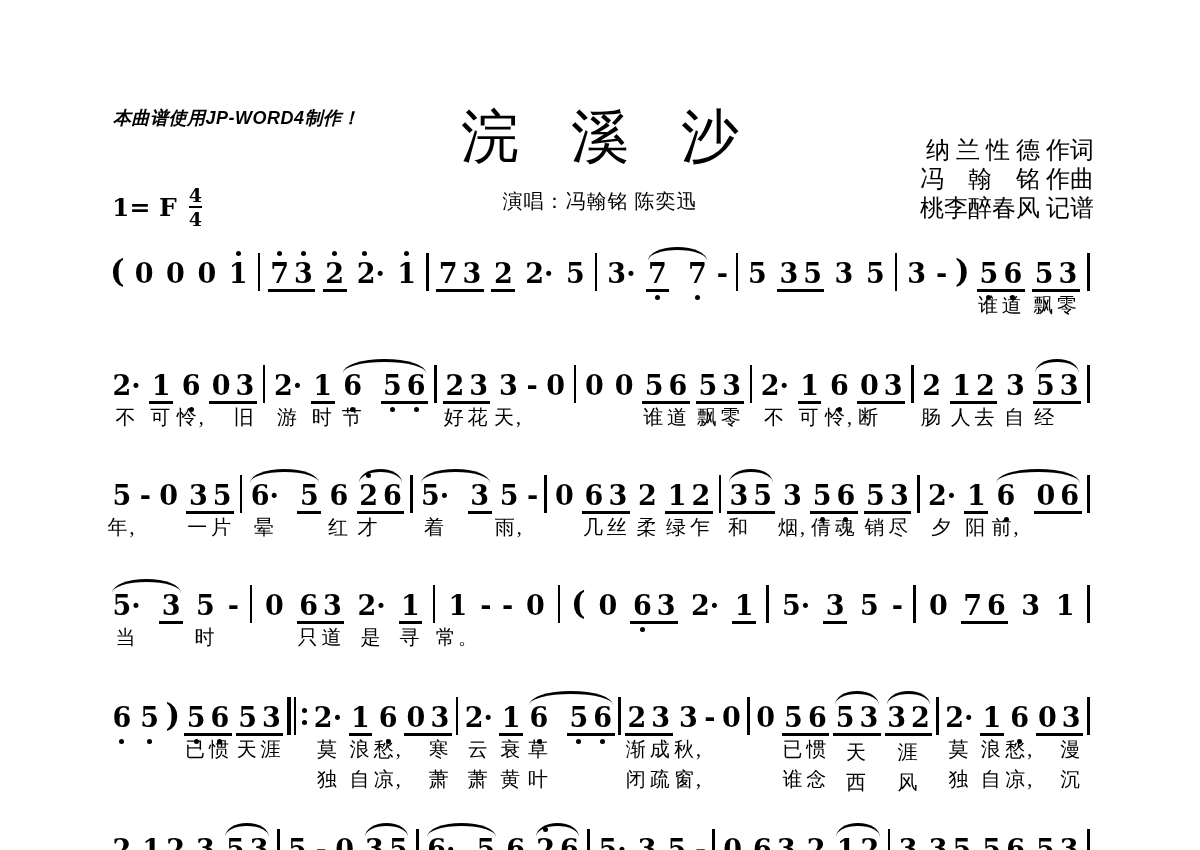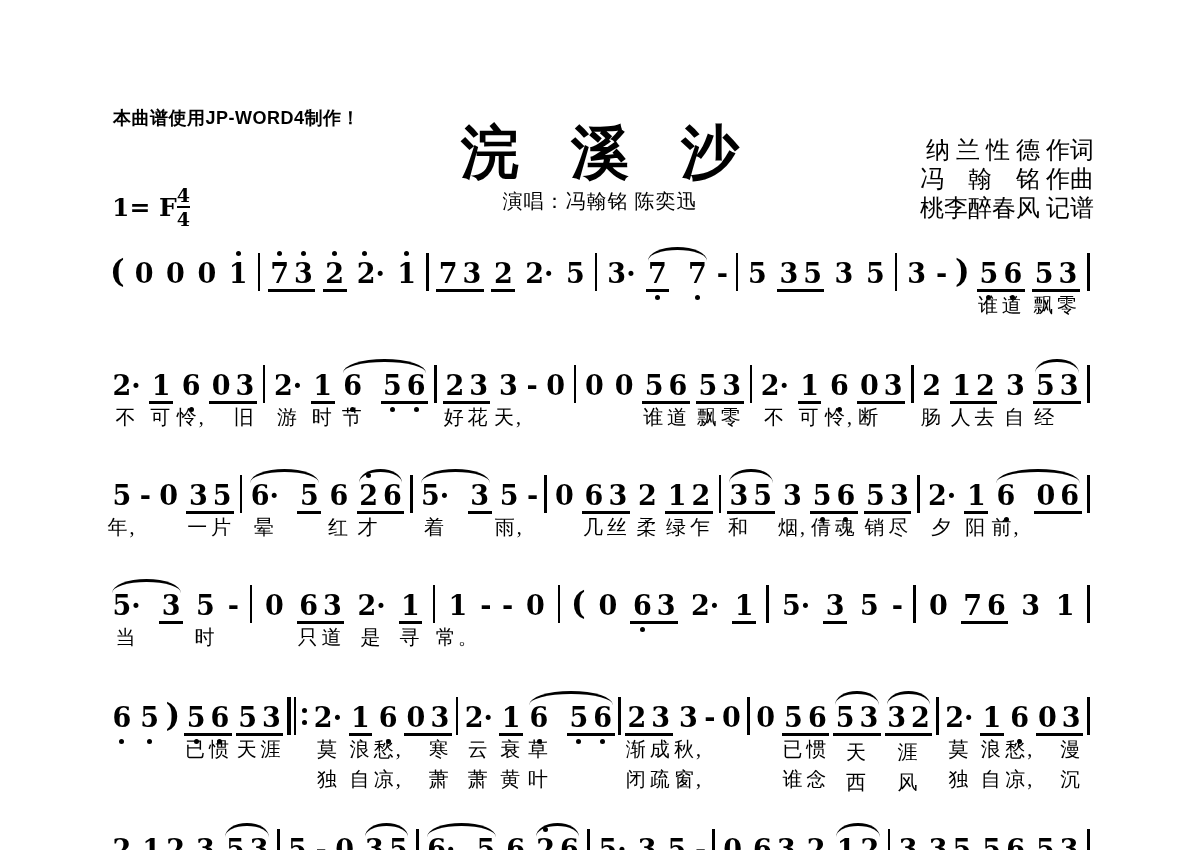--- a/index.html
+++ b/index.html
@@ -5,38 +5,37 @@
   html,body{margin:0;padding:0;}
   body{
     width:1200px;height:850px;background:#fff;color:#000;
     overflow:hidden;position:relative;
     font-family:"Liberation Serif","DejaVu Serif",serif;
   }
   .page{position:absolute;inset:0;background:#fff;}
   .maker{
     position:absolute;left:113px;top:106px;
     font-family:"Liberation Sans","DejaVu Sans",sans-serif;
-    font-weight:bold;font-size:18px;letter-spacing:.5px;
+    font-style:italic;font-weight:bold;font-size:18px;letter-spacing:.5px;
   }
   .title{
     position:absolute;left:0;right:0;top:98px;text-align:center;
-    font-size:58px;font-weight:bold;letter-spacing:52px;text-indent:52px;
+    font-size:58px;font-weight:normal;letter-spacing:52px;text-indent:52px;
     font-family:"DejaVu Serif","Liberation Serif",serif;
-    margin-top:16px;
   }
   .credits{
     position:absolute;right:106px;top:136px;text-align:right;
     font-size:24px;line-height:29px;
   }
   .singer{
     position:absolute;left:0;right:0;top:188px;text-align:center;
     font-size:20px;letter-spacing:1px;
   }
   .keysig{
-    position:absolute;left:112px;top:186px;display:flex;align-items:center;
+    position:absolute;left:112px;top:186px;display:flex;align-items:center;gap:12px;
     font-family:"DejaVu Serif",serif;font-weight:bold;font-size:25px;
   }
   .ts{display:flex;flex-direction:column;align-items:center;line-height:1;font-size:19px;}
   .ts .den{border-top:2.5px solid #000;padding-top:2px;margin-top:1px;}
 
   .score{position:absolute;left:110px;top:0;width:980px;height:850px;}
   .mline{
     position:absolute;left:0;width:100%;
     display:flex;justify-content:space-between;align-items:flex-start;
   }

